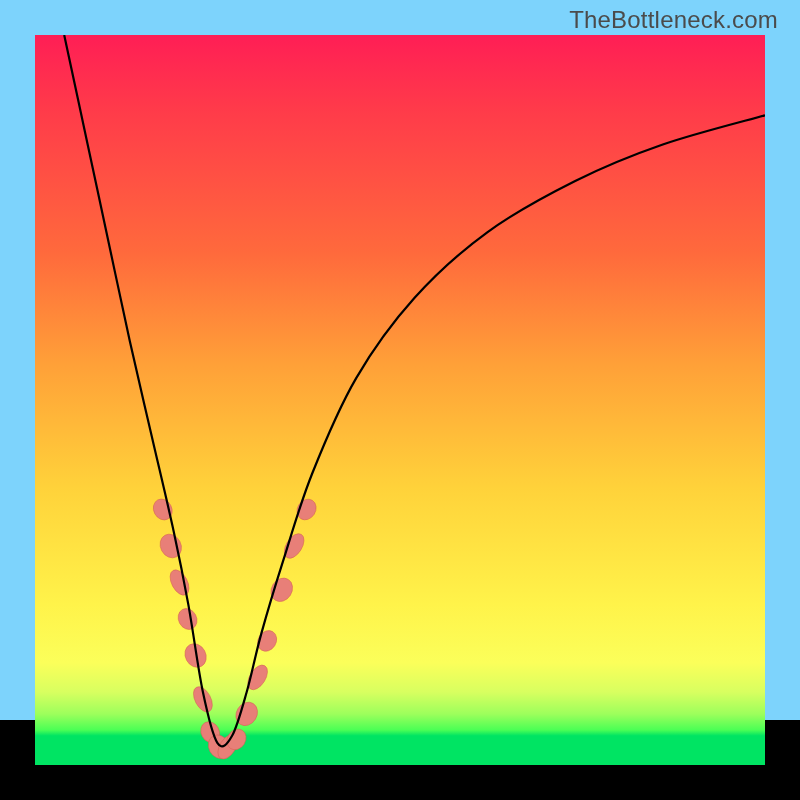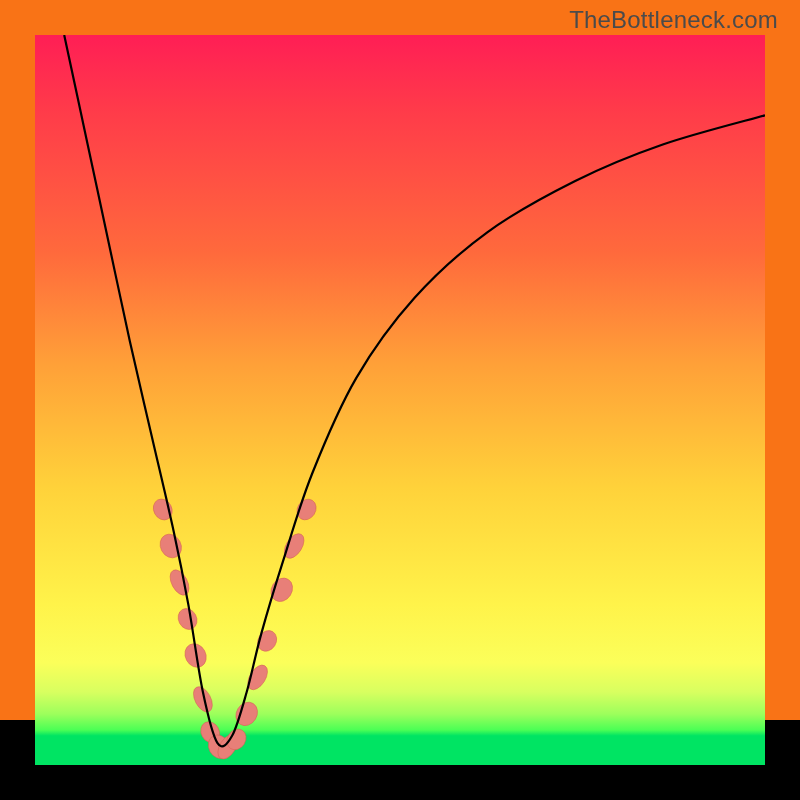--- a/index.html
+++ b/index.html
@@ -8,21 +8,21 @@
     width: 800px;
     height: 800px;
     background: #000000;
     overflow: hidden;
     font-family: Arial, Helvetica, sans-serif;
   }
   .stage {
     position: relative;
     width: 800px;
     height: 720px;
-    background: #f97316;
+    background: #7dd3fc;
   }
   .plot-area {
     position: absolute;
     left: 35px;
     top: 35px;
     width: 730px;
     height: 730px;
     
     background: linear-gradient(
       to bottom,

